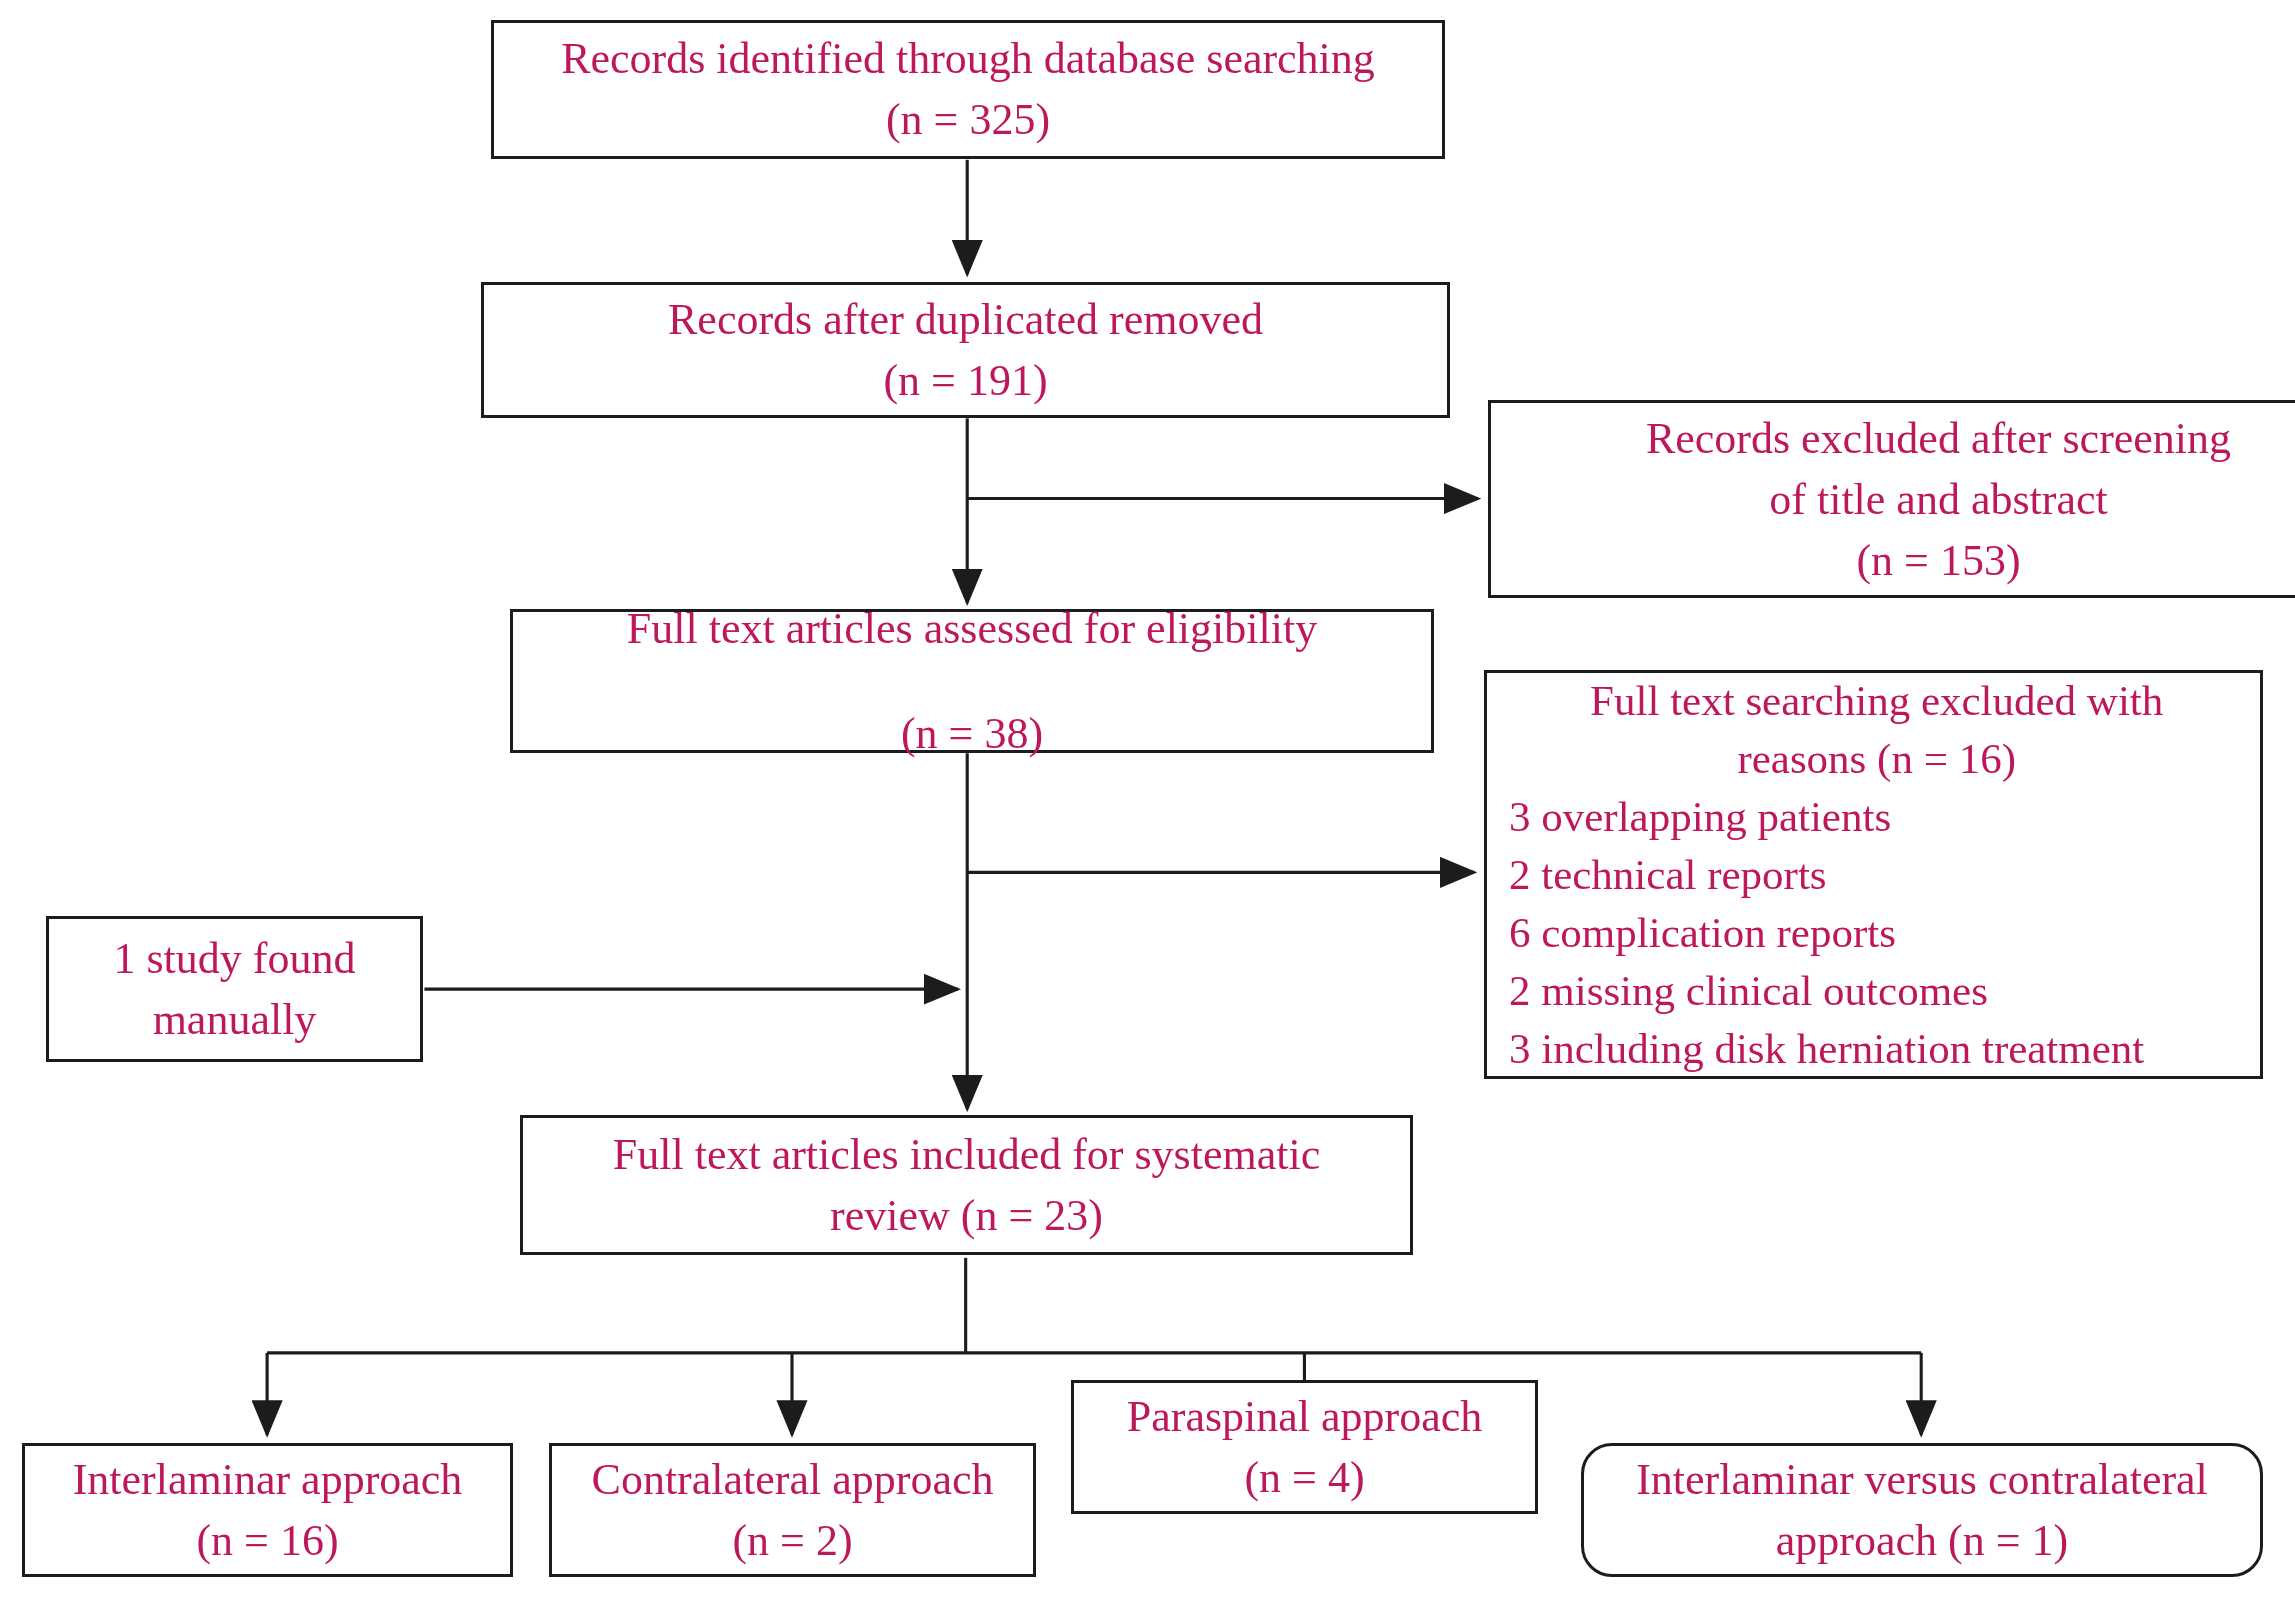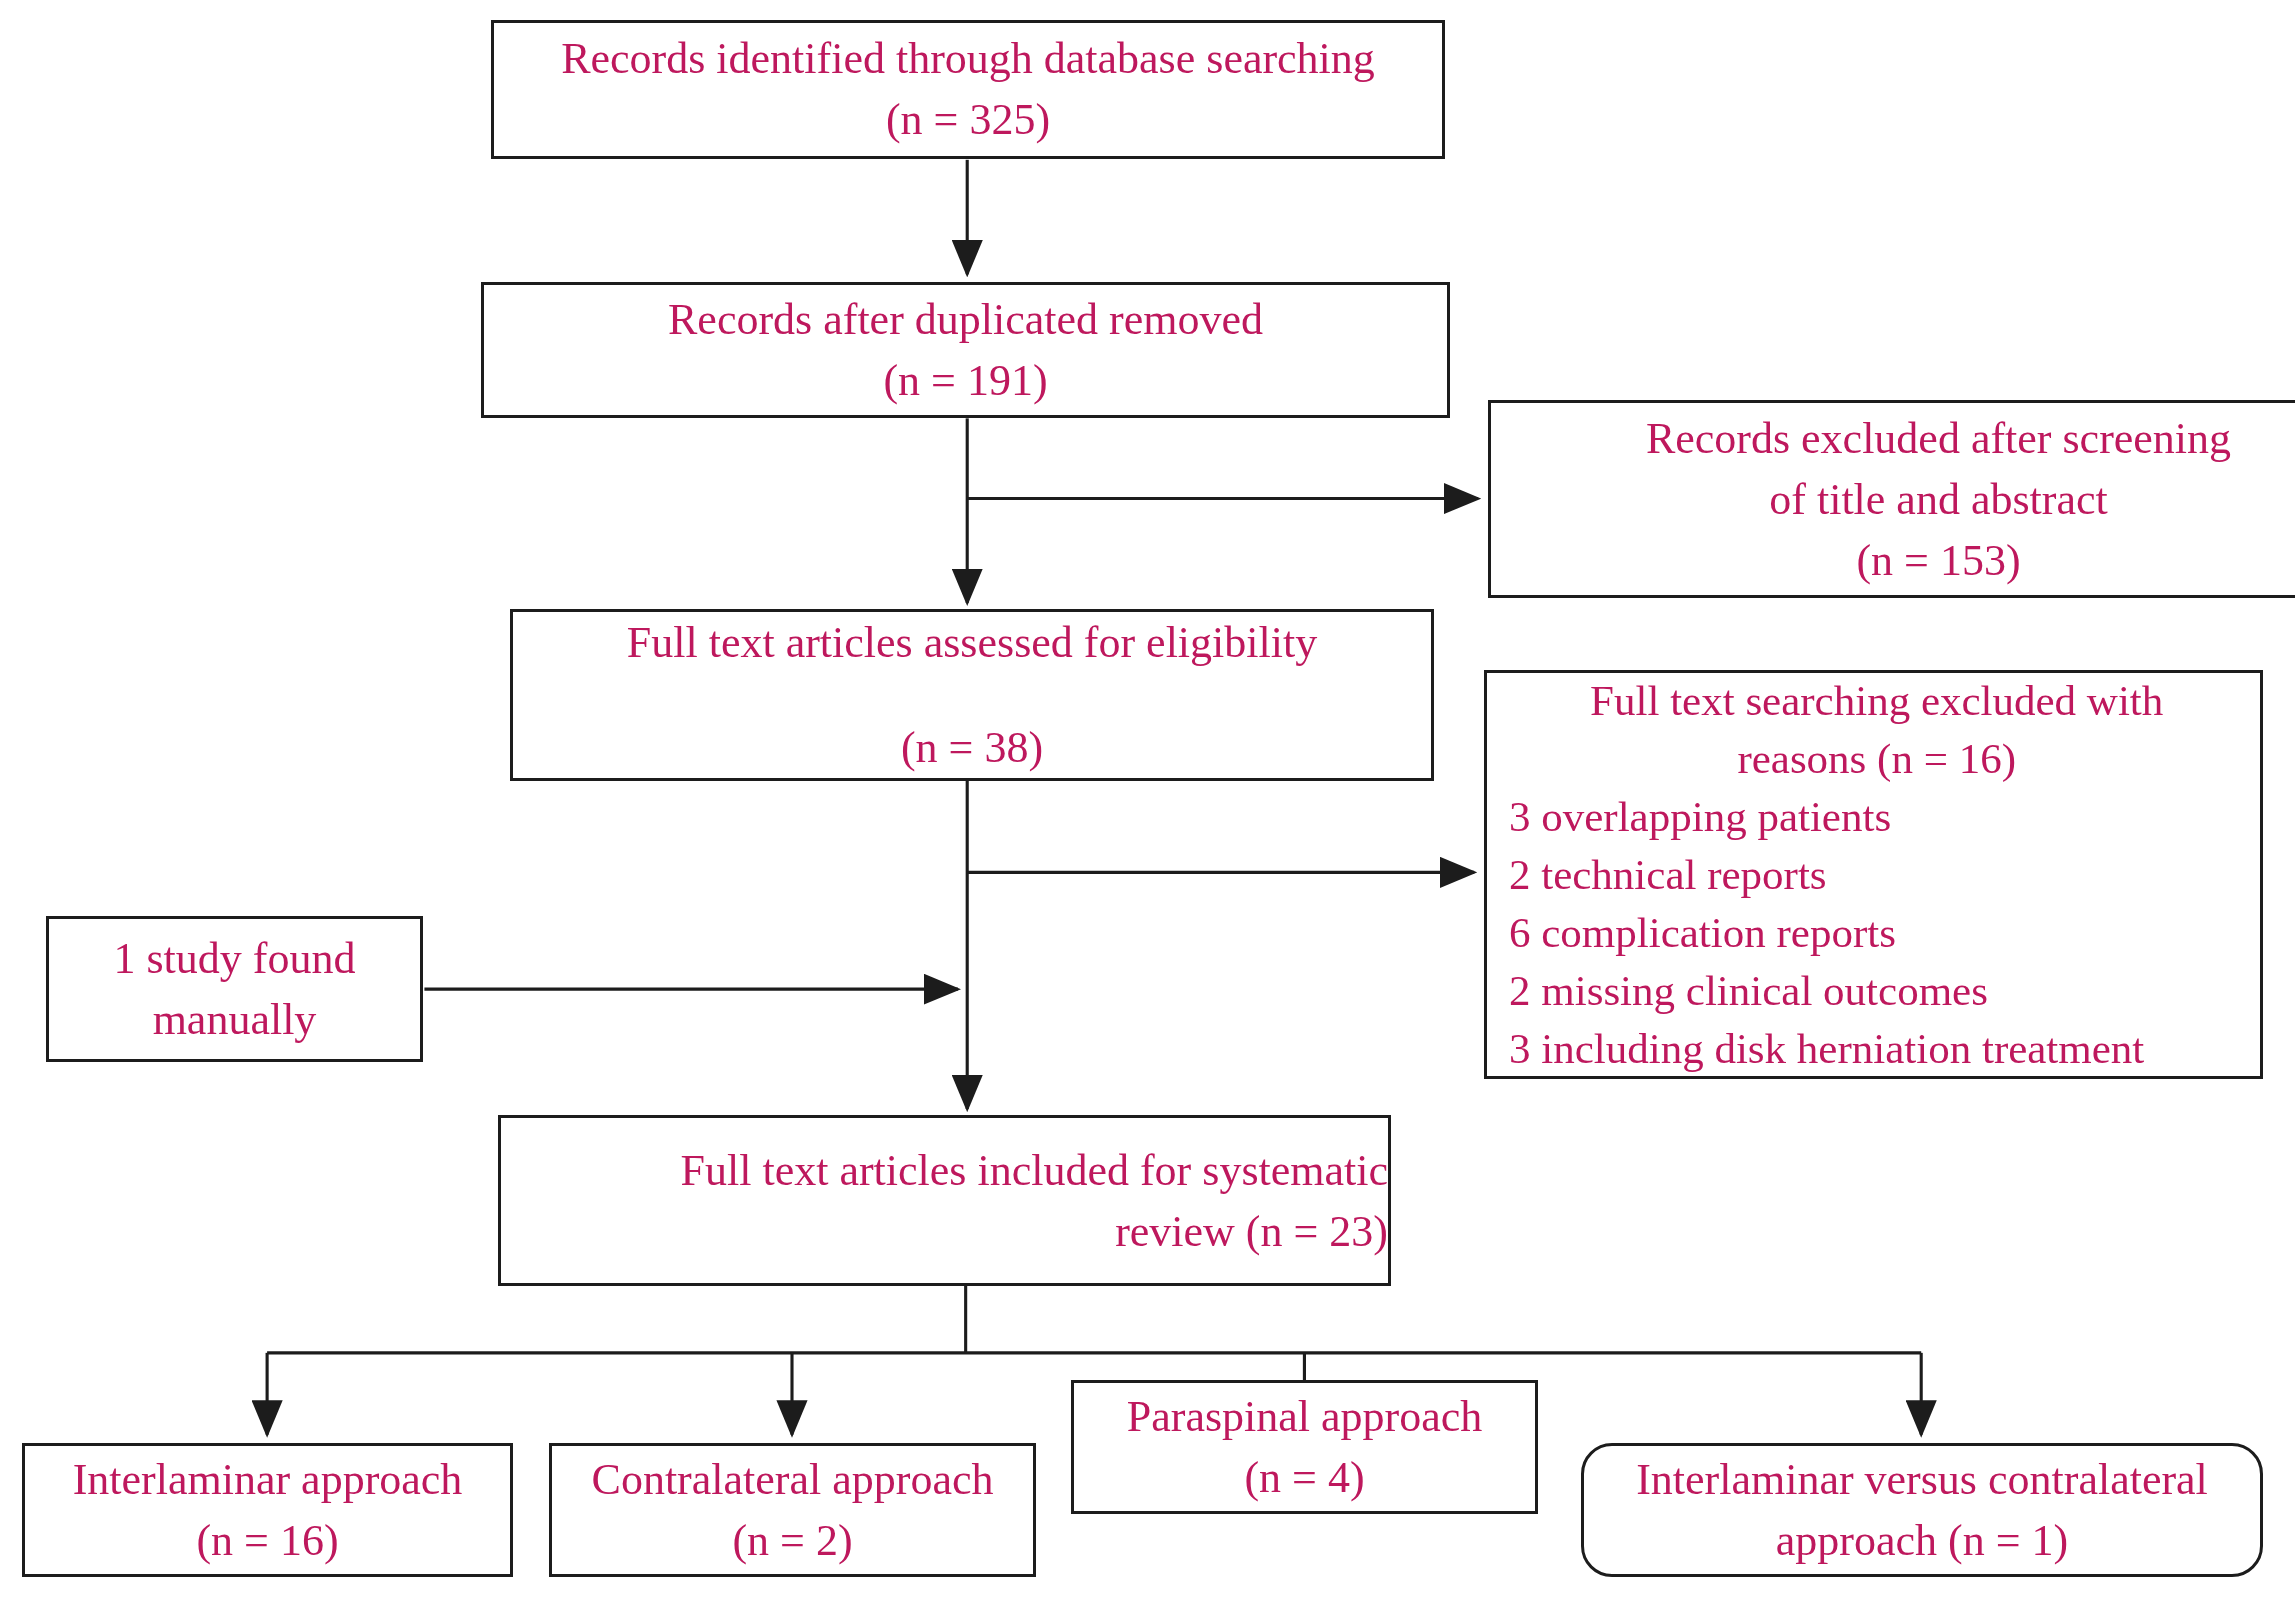--- a/index.html
+++ b/index.html
@@ -83,41 +83,41 @@
     <div class="bline">Records after duplicated removed</div>
     <div class="bline">(n = 191)</div>
   </div>
 
   <div class="box" style="left:1488px; top:400px; width:901px; height:198px;">
     <div class="bline">Records excluded after screening</div>
     <div class="bline">of title and abstract</div>
     <div class="bline">(n = 153)</div>
   </div>
 
-  <div class="box" style="left:510px; top:609px; width:924px; height:172px;gap:44px;">
+  <div class="box" style="left:510px; top:609px; width:924px; height:144px;gap:44px;">
     <div class="bline">Full text articles assessed for eligibility</div>
     <div class="bline">(n = 38)</div>
   </div>
 
   <div class="box box-reasons" style="left:1484px; top:670px; width:779px; height:409px;">
     <div class="bline ttl">Full text searching excluded with</div>
     <div class="bline ttl">reasons (n = 16)</div>
     <div class="bline item">3 overlapping patients</div>
     <div class="bline item">2 technical reports</div>
     <div class="bline item">6 complication reports</div>
     <div class="bline item">2 missing clinical outcomes</div>
     <div class="bline item">3 including disk herniation treatment</div>
   </div>
 
   <div class="box" style="left:46px; top:916px; width:377px; height:146px;">
     <div class="bline">1 study found</div>
     <div class="bline">manually</div>
   </div>
 
-  <div class="box" style="left:498px; top:1115px; width:893px; height:171px;text-align:right;">
+  <div class="box" style="left:520px; top:1115px; width:893px; height:140px;">
     <div class="bline">Full text articles included for systematic</div>
     <div class="bline">review (n = 23)</div>
   </div>
 
   <div class="box" style="left:22px; top:1443px; width:491px; height:134px;">
     <div class="bline">Interlaminar approach</div>
     <div class="bline">(n = 16)</div>
   </div>
 
   <div class="box" style="left:549px; top:1443px; width:487px; height:134px;">

